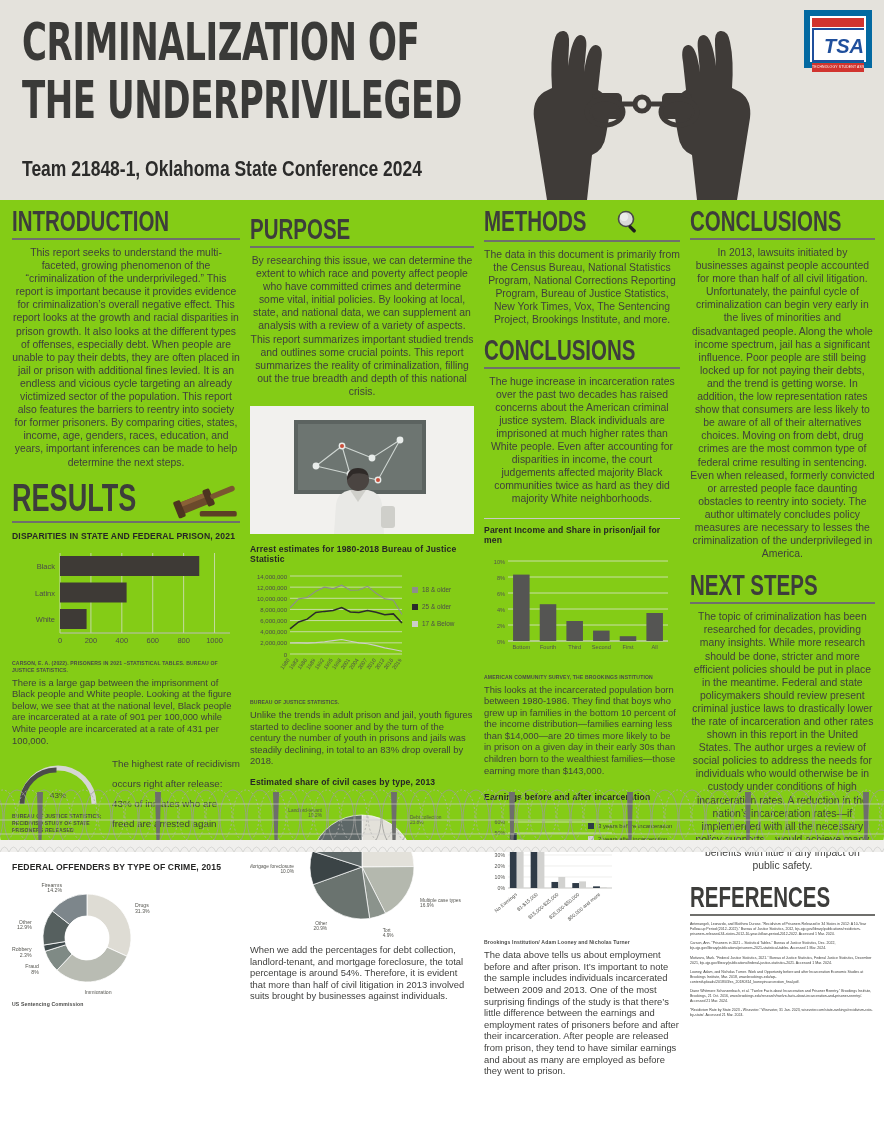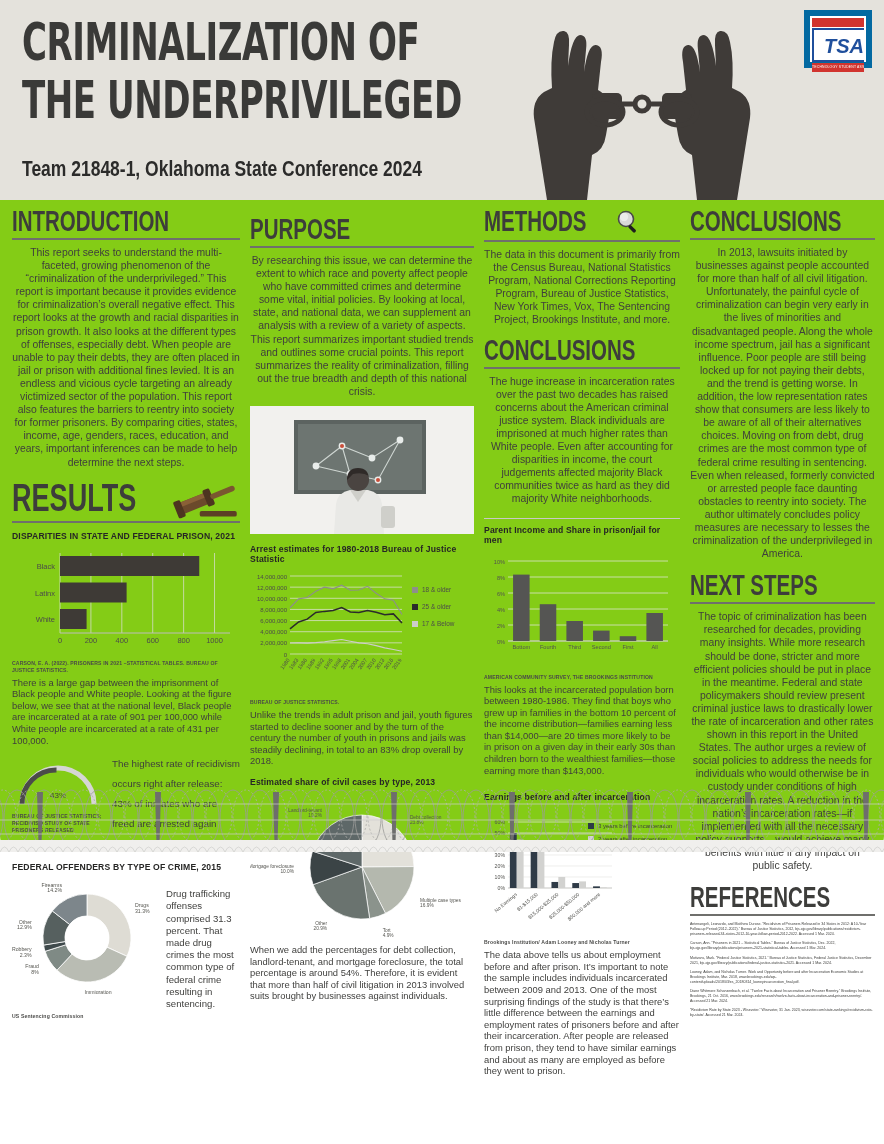--- a/index.html
+++ b/index.html
@@ -306,21 +306,20 @@
                   <text x="26.83040731272169" y="98.0744210829624" text-anchor="end" font-size="5.2" fill="#55554f">8%</text>
                   <text x="19.565360475256334" y="75.2665270799003" text-anchor="end" font-size="5.2" fill="#55554f">Robbery</text>
                   <text x="19.565360475256334" y="80.8665270799003" text-anchor="end" font-size="5.2" fill="#55554f">2.3%</text>
                   <text x="19.78442288746676" y="47.84938007966097" text-anchor="end" font-size="5.2" fill="#55554f">Other</text>
                   <text x="19.78442288746676" y="53.44938007966097" text-anchor="end" font-size="5.2" fill="#55554f">12.9%</text>
                   <text x="50.01102541341983" y="10.769626693618065" text-anchor="end" font-size="5.2" fill="#55554f">Firearms</text>
                   <text x="50.01102541341983" y="16.369626693618066" text-anchor="end" font-size="5.2" fill="#55554f">14.2%</text>
                 </g>
             </svg>
           </div>
-          <div class="fed-right">Drug trafficking offenses comprised 31.3 percent. That made drug crimes the most common type of federal crime resulting in sentencing.</div>
         </div>
         <div class="src nocaps">US Sentencing Commission</div>
       </div>
 
       <div class="col-2">
         <div class="sec-head">
           <h2 class="sec">PURPOSE</h2>
         </div>
         <div class="rule"></div>
         <p class="body">By researching this issue, we can determine the extent to which race and poverty affect people who have committed crimes and determine some vital, initial policies. By looking at local, state, and national data, we can supplement an analysis with a review of a variety of aspects. This report summarizes important studied trends and outlines some crucial points. This report summarizes the reality of criminalization, filling out the true breadth and depth of this national crisis.</p>

